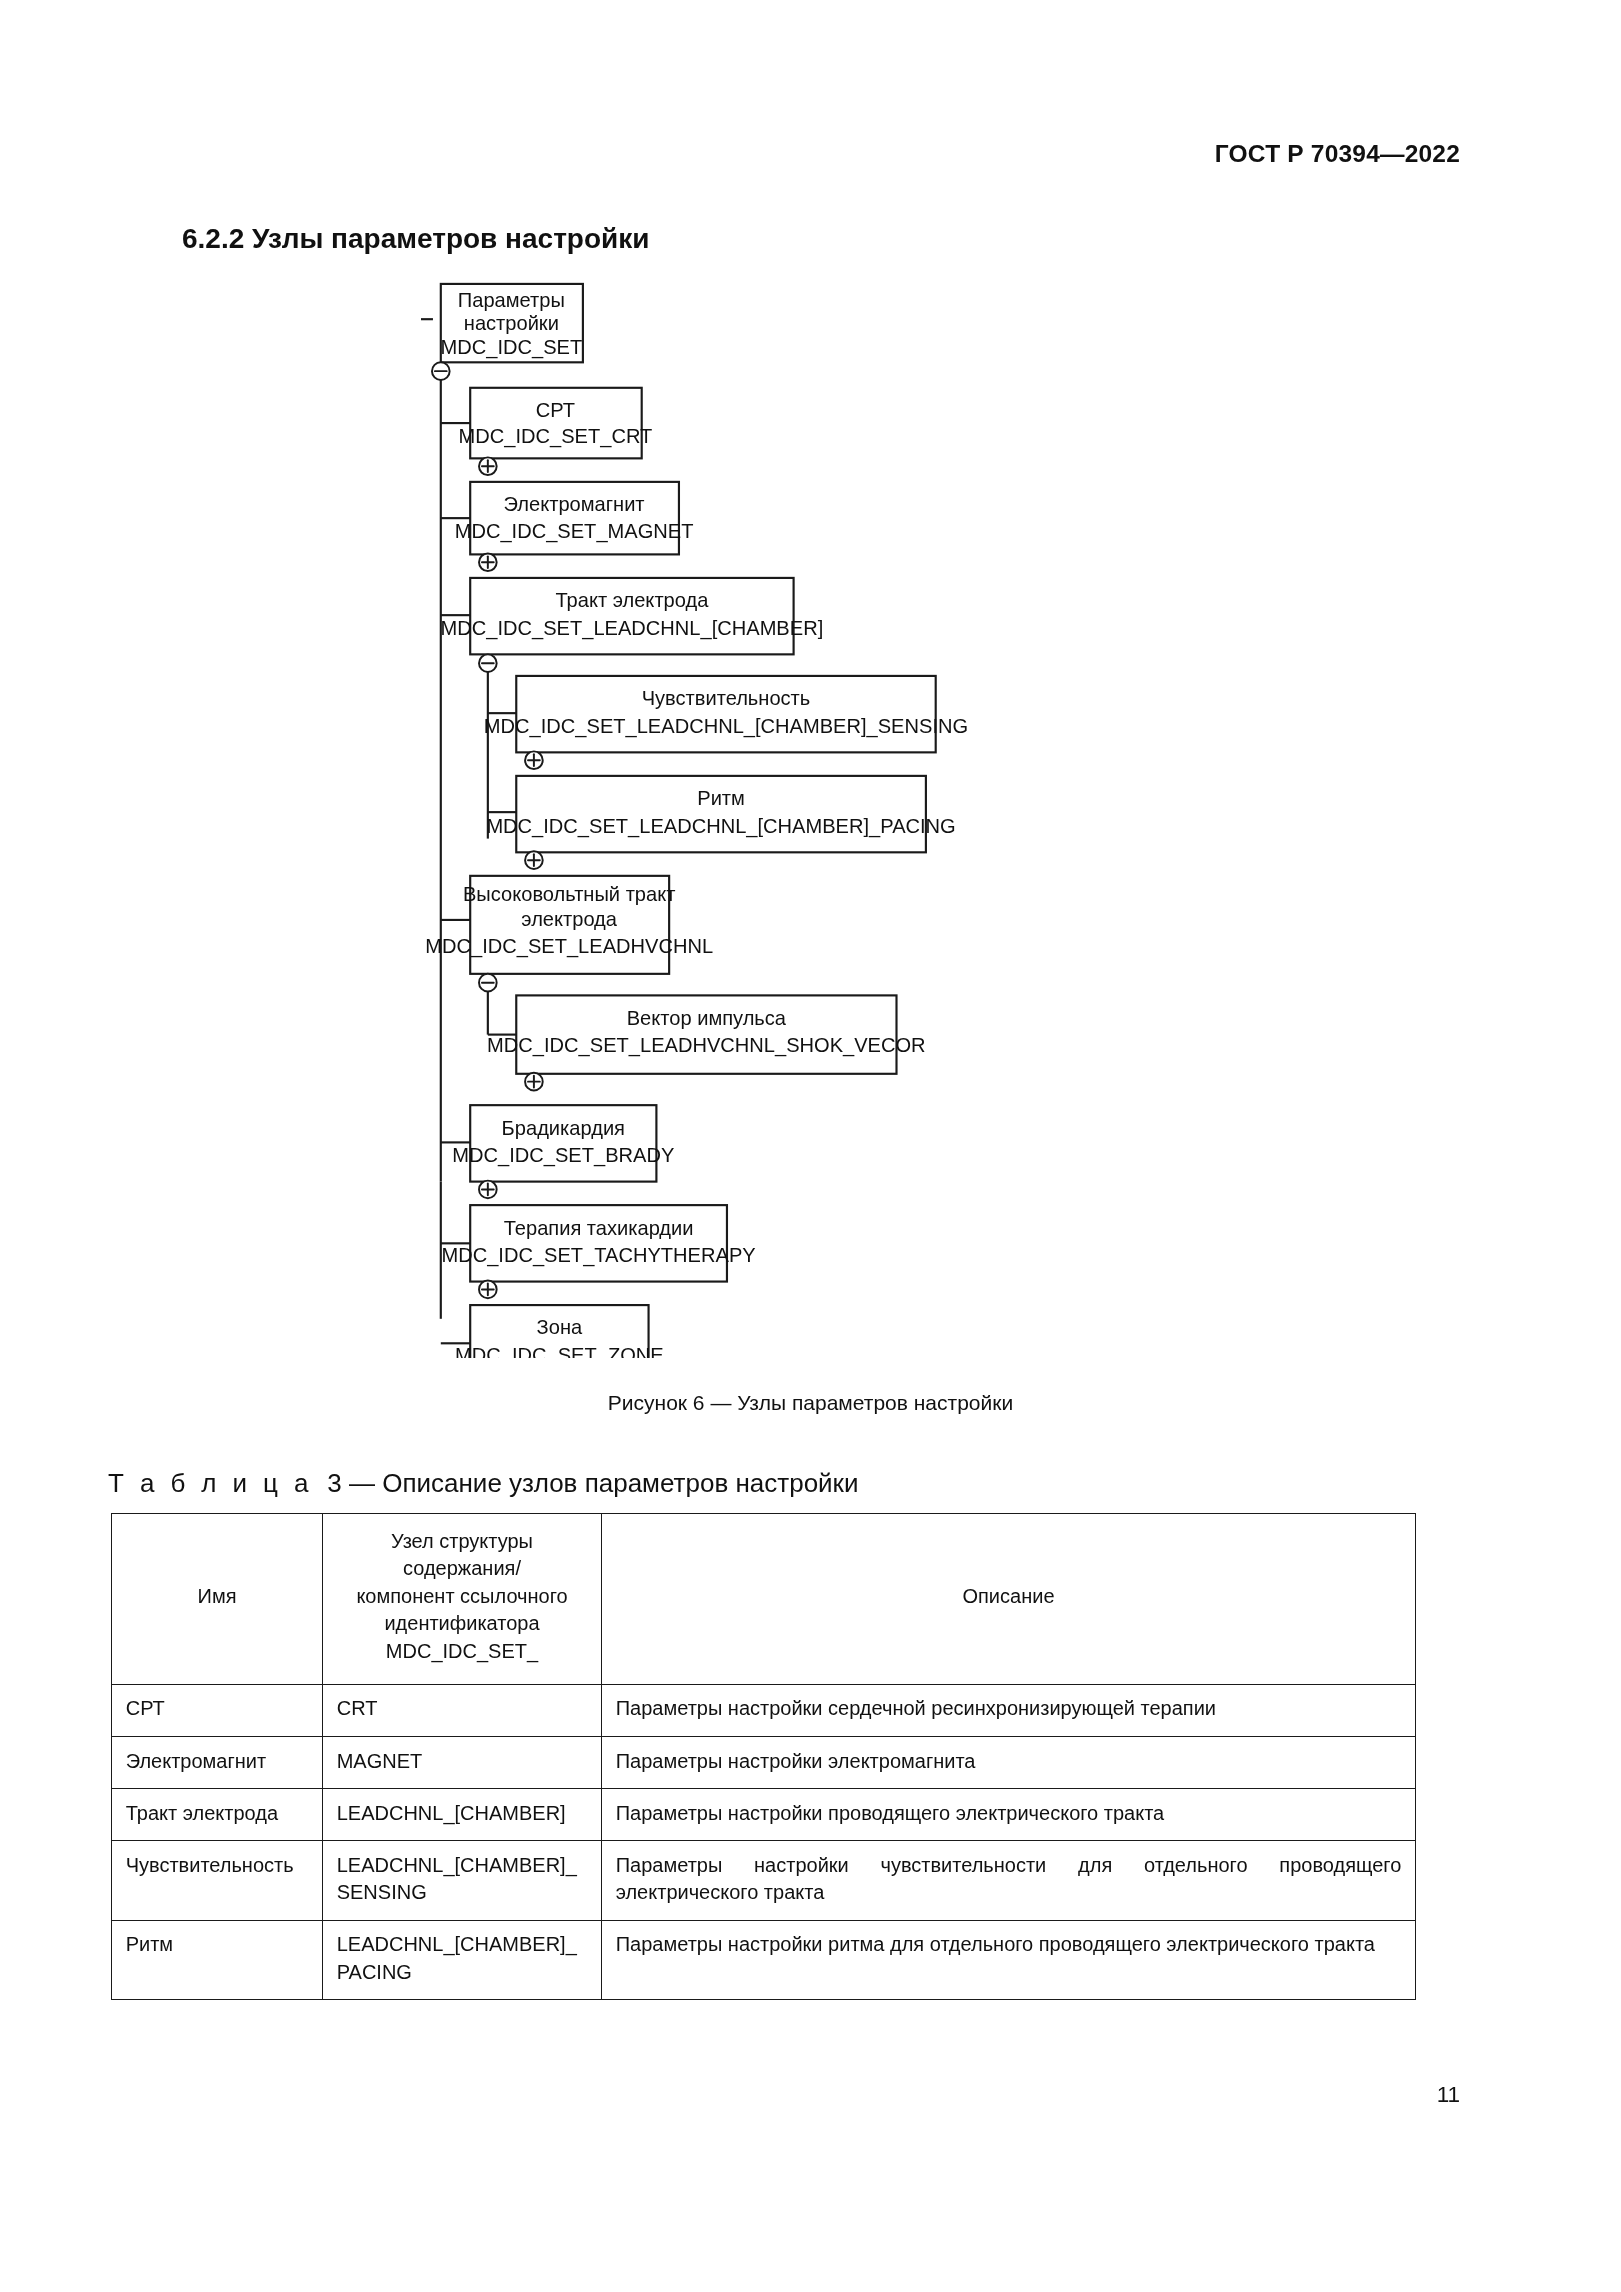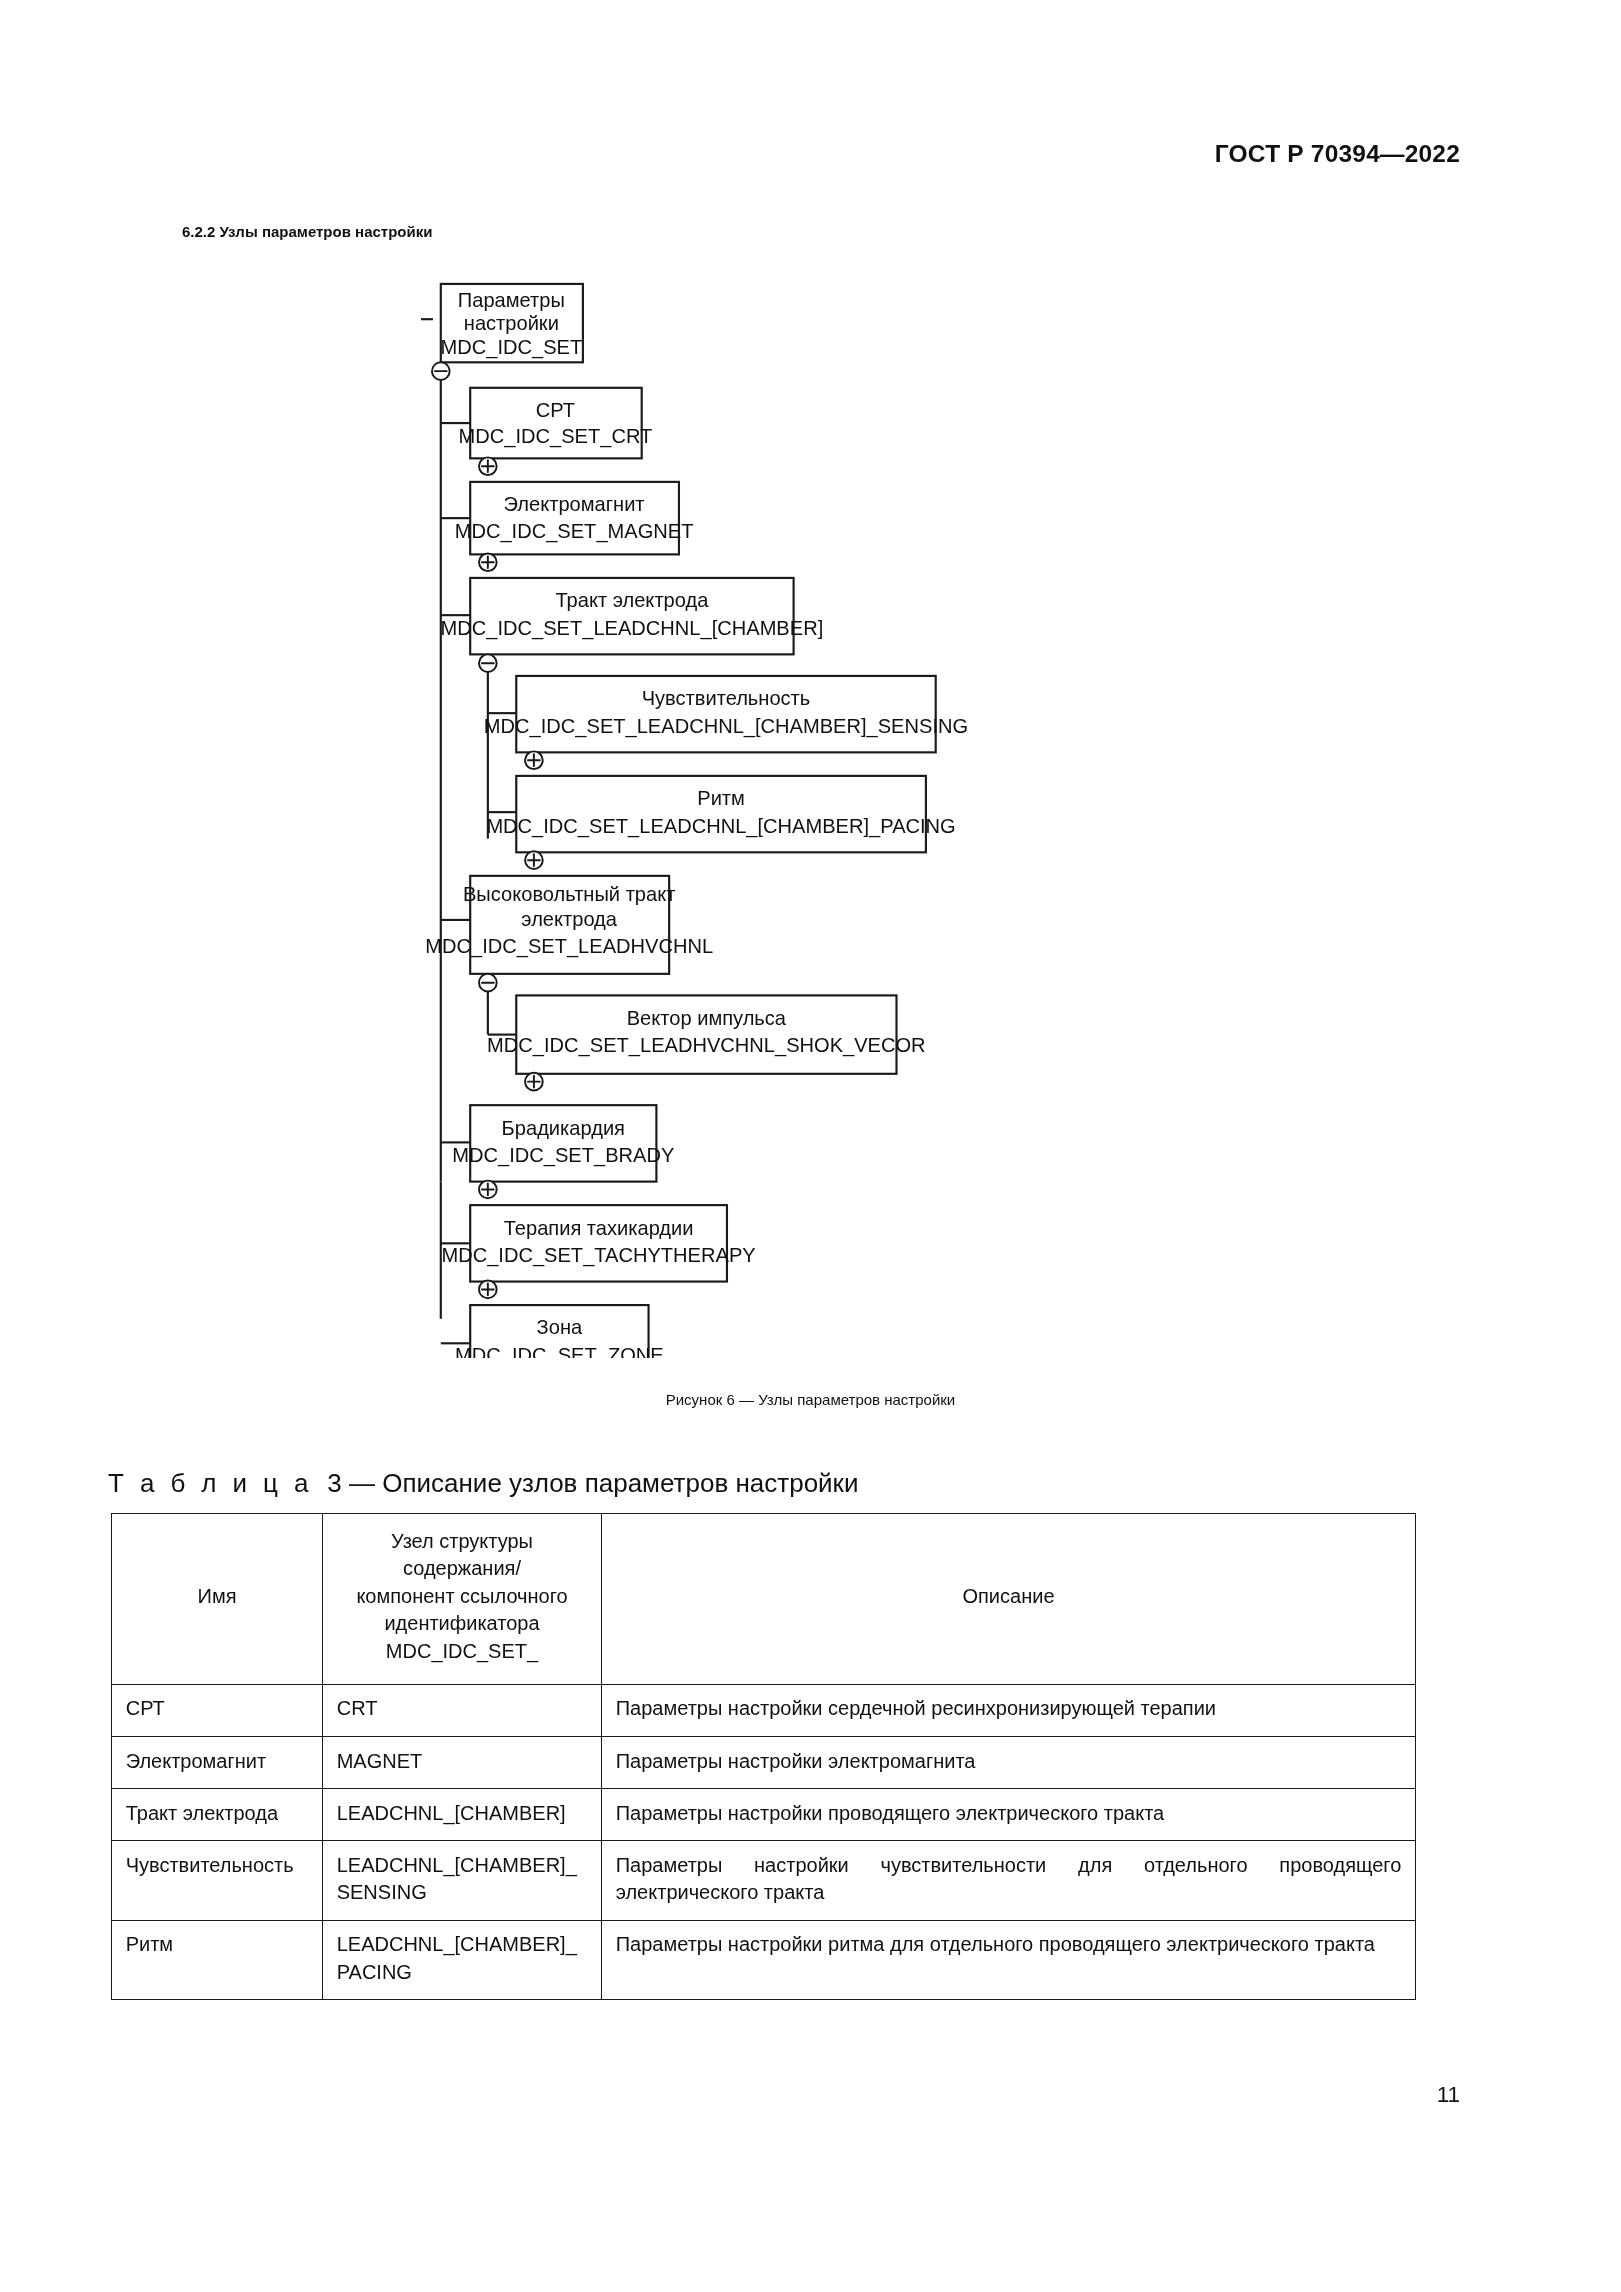--- a/index.html
+++ b/index.html
@@ -29,21 +29,21 @@
     font-weight: bold;
     letter-spacing: 0.2px;
     white-space: nowrap;
   }
 
   
   .section-heading {
     position: absolute;
     top: 223px;
     left: 182px;
-    font-size: 15px;
+    font-size: 28px;
     font-weight: bold;
     white-space: nowrap;
   }
 
   
   .figure-wrap {
     position: absolute;
     top: 280px;
     left: 421px;
     width: 804px;
@@ -76,21 +76,21 @@
     stroke-width: 2.0;
     stroke-linecap: round;
   }
 
   .figure-caption {
     position: absolute;
     top: 1391px;
     left: 0;
     width: 1621px;
     text-align: center;
-    font-size: 15px;
+    font-size: 21px;
     white-space: nowrap;
   }
 
   
   .table-caption {
     position: absolute;
     top: 1468px;
     left: 108px;
     font-size: 26px;
     white-space: nowrap;

